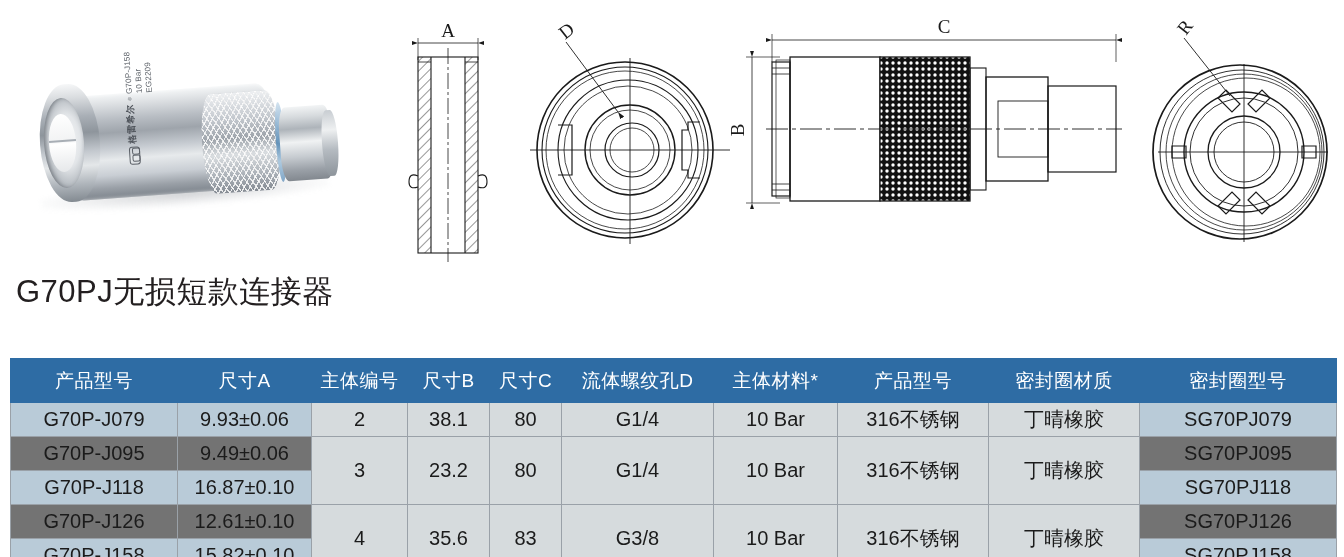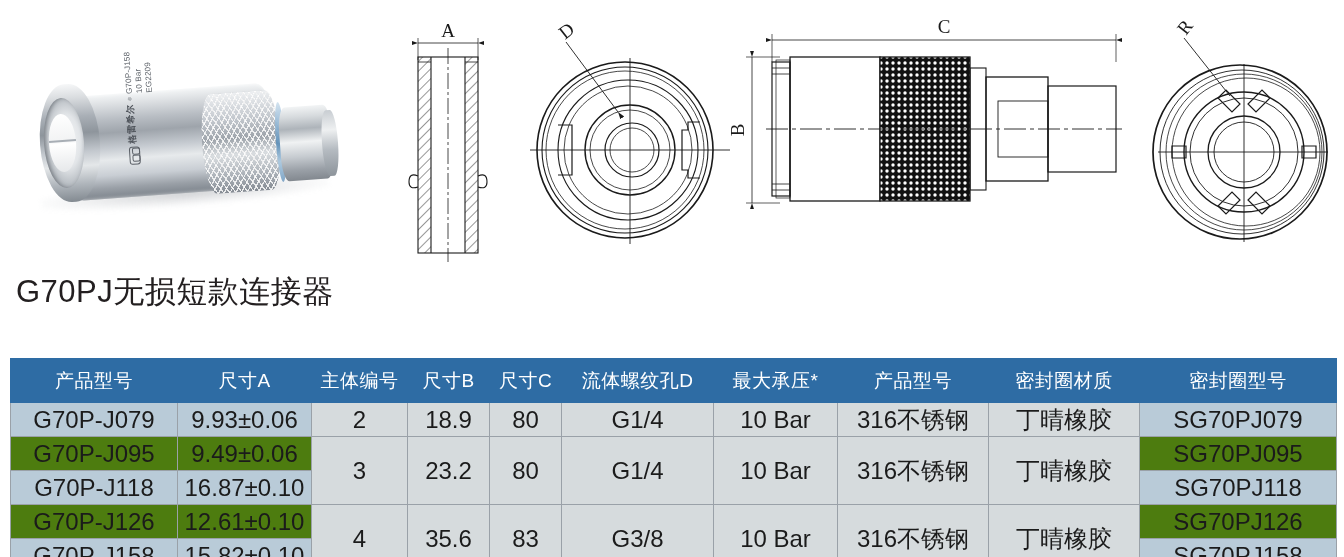--- a/index.html
+++ b/index.html
@@ -208,23 +208,23 @@
   #spec-table thead th {
     background: #2e6ca4;
     color: #ffffff;
     height: 44px;
     font-size: 19px;
     border-color: #2e6ca4;
     letter-spacing: .5px;
   }
   
   .c-blue { background: #b9cbd8; }
-  .c-gray { background: #4d7c0f; }
+  .c-gray { background: #737373; }
   .c-merge { background: #d6dbdd; }
-  #spec-table tbody td { font-size: 24px; }
+  #spec-table tbody td { font-size: 20px; }
 </style>
 </head>
 <body>
 
 <div id="figures">
 
   <div id="photo">
     <div class="ph-shadow"></div>
     <div class="ph-barrel"></div>
     <div class="ph-knurl"></div>
@@ -396,33 +396,33 @@
     <col style="width:197px">
   </colgroup>
   <thead>
     <tr>
       <th>产品型号</th>
       <th>尺寸A</th>
       <th>主体编号</th>
       <th>尺寸B</th>
       <th>尺寸C</th>
       <th>流体螺纹孔D</th>
-      <th>最大承压*</th>
+      <th>主体材料*</th>
       <th>产品型号</th>
       <th>密封圈材质</th>
       <th>密封圈型号</th>
     </tr>
   </thead>
   <tbody>
 
     <tr>
       <td class="c-blue">G70P-J079</td>
       <td class="c-blue">9.93±0.06</td>
       <td class="c-merge">2</td>
-      <td class="c-merge">18.9</td>
+      <td class="c-merge">38.1</td>
       <td class="c-merge">80</td>
       <td class="c-merge">G1/4</td>
       <td class="c-merge">10 Bar</td>
       <td class="c-merge">316不锈钢</td>
       <td class="c-merge">丁晴橡胶</td>
       <td class="c-blue">SG70PJ079</td>
     </tr>
 
     <tr>
       <td class="c-gray">G70P-J095</td>

